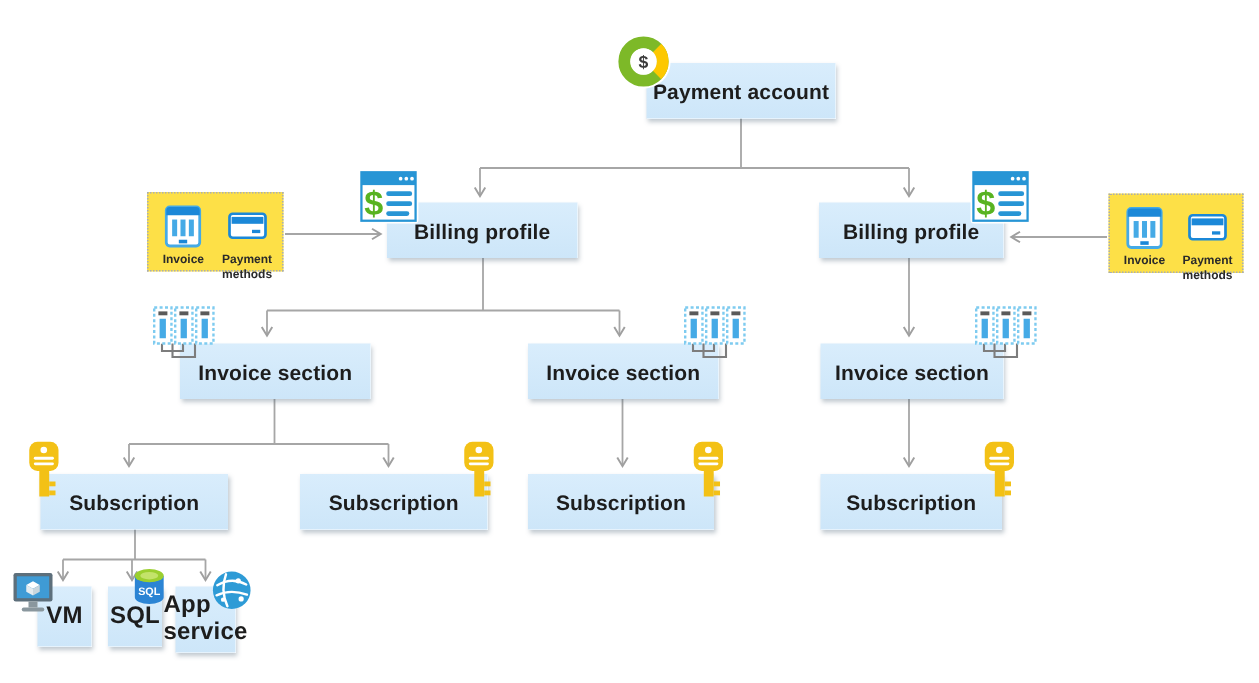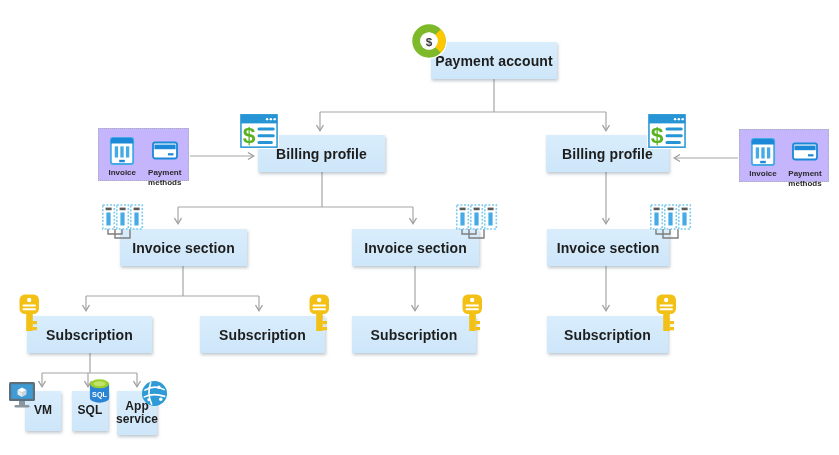--- a/index.html
+++ b/index.html
@@ -4,24 +4,24 @@
 <style>
   html,body{margin:0;padding:0;}
   body{background:#ffffff;font-family:"Liberation Sans","DejaVu Sans",sans-serif;}
   .canvas{position:relative;width:839px;height:455px;background:#ffffff;overflow:hidden;}
   svg.connectors{position:absolute;left:0;top:0;z-index:1;}
   .node{position:absolute;z-index:2;background:linear-gradient(180deg,#d9edfc 0%,#cde6f9 100%);
         box-shadow:1px 2px 3px rgba(90,110,130,.38);
         display:flex;align-items:center;justify-content:center;
         font-weight:700;font-size:14px;color:#1d1d1d;letter-spacing:.1px;}
   .node .lbl{pointer-events:none;}
-  .node.small{font-size:12px;line-height:1.12;text-align:center;}
+  .node.small{font-size:16px;line-height:1.12;}
   .icon{position:absolute;z-index:3;}
   .icon svg{display:block;}
-  .detail-box{position:absolute;z-index:2;border:1.6px dotted #a7adb5;background:#c4b5fd;
+  .detail-box{position:absolute;z-index:2;border:1.6px dotted #a7adb5;background:#fde047;
               display:flex;justify-content:space-between;align-items:flex-start;padding:6px 2px 2px 2px;box-sizing:border-box;}
   .detail-item{display:flex;flex-direction:column;align-items:center;width:44px;}
   .icon-slot{height:31px;display:flex;align-items:center;justify-content:center;}
   .detail-item .lbl{font-size:8px;font-weight:600;color:#2a2a2a;text-align:center;line-height:1.2;margin-top:2px;}
 
   
   #billing-account{left:431px;top:42px;width:126px;height:37px;}
   #bp-left{left:258px;top:135px;width:127px;height:37px;}
   #bp-right{left:546px;top:135px;width:123px;height:37px;}
   #is-1{left:120px;top:229px;width:127px;height:37px;}

